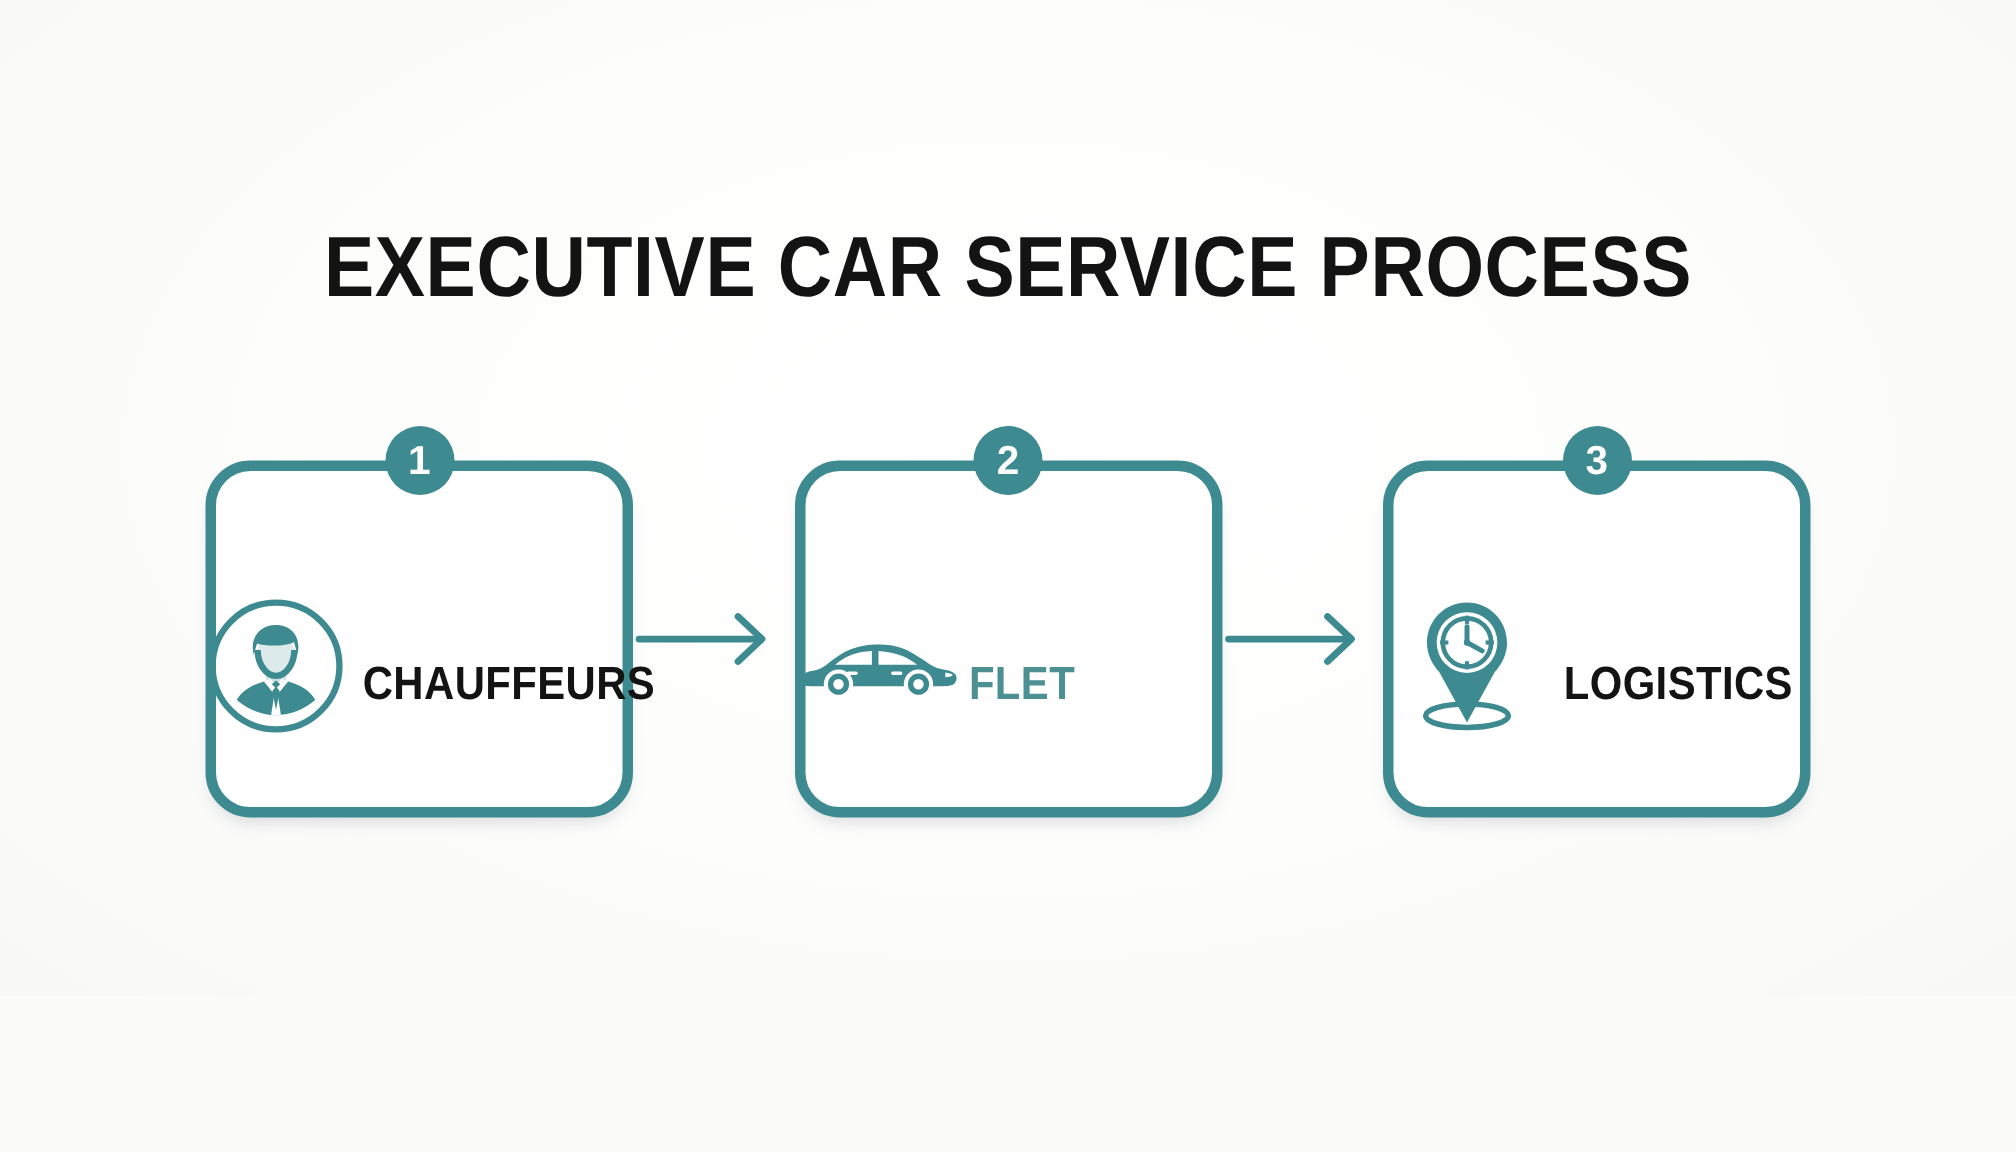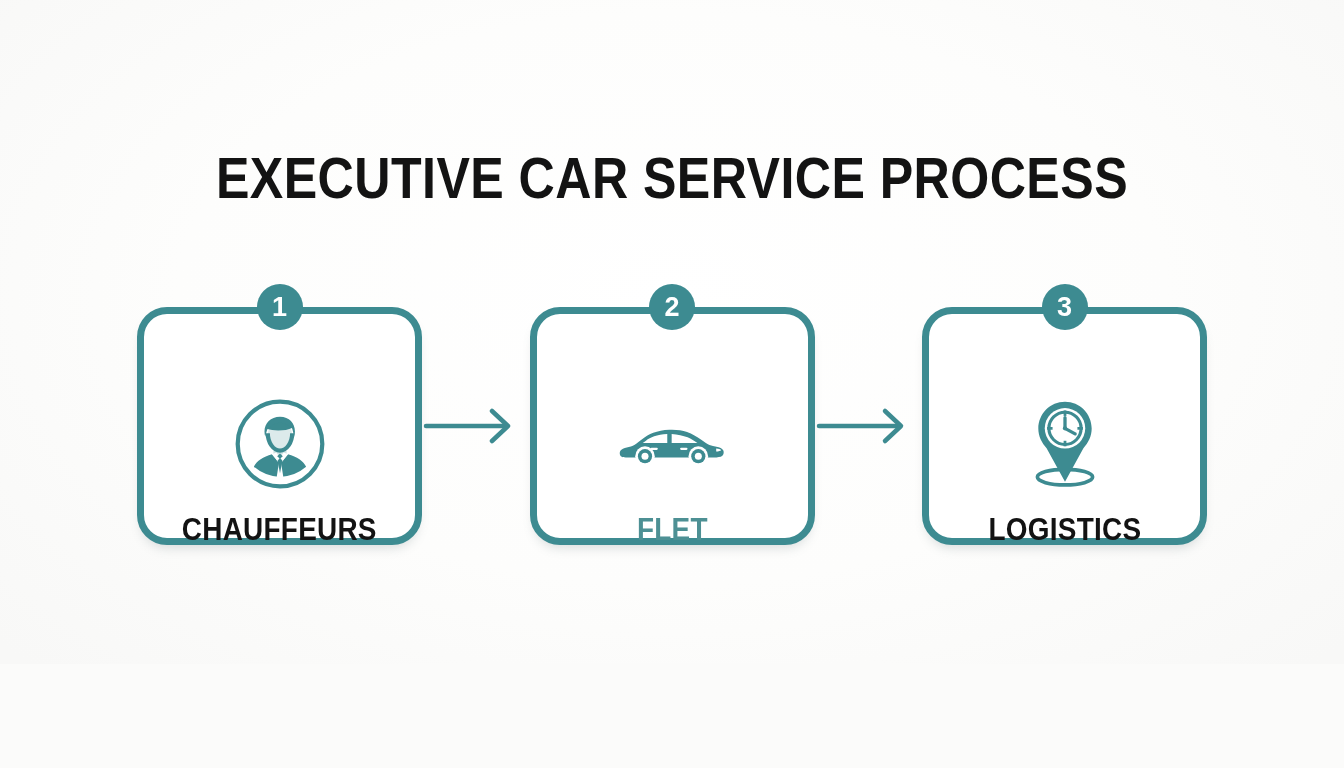--- a/index.html
+++ b/index.html
@@ -89,23 +89,23 @@
     align-items: center;
     justify-content: center;
     line-height: 1;
     z-index: 3;
   }
 
   .card-body {
     position: absolute;
     inset: 0;
     display: flex;
-    flex-direction: column;
+    flex-direction: row;
     align-items: center;
-    justify-content: flex-end;
+    justify-content: flex-start;
     padding-top: 36px;
     box-sizing: border-box;
   }
 
   .icon-slot {
     width: 112px;
     height: 96px;
     display: flex;
     align-items: center;
     justify-content: center;

